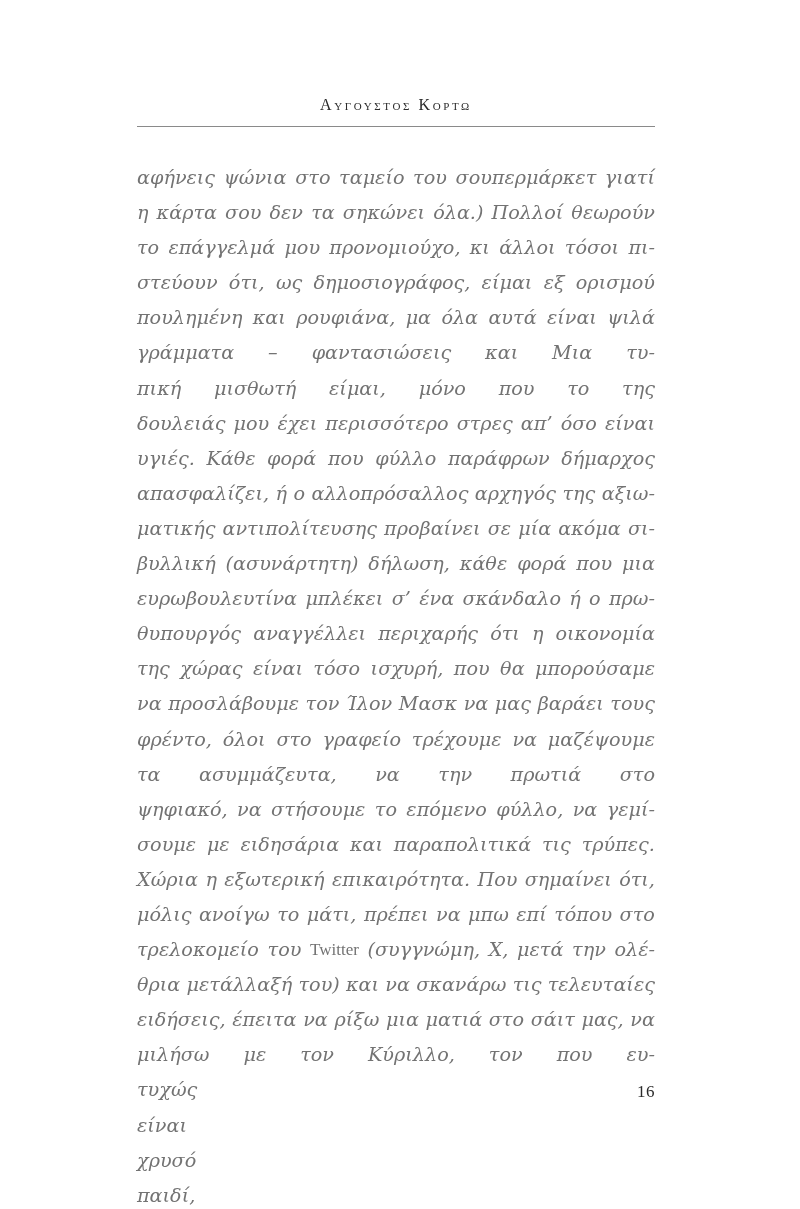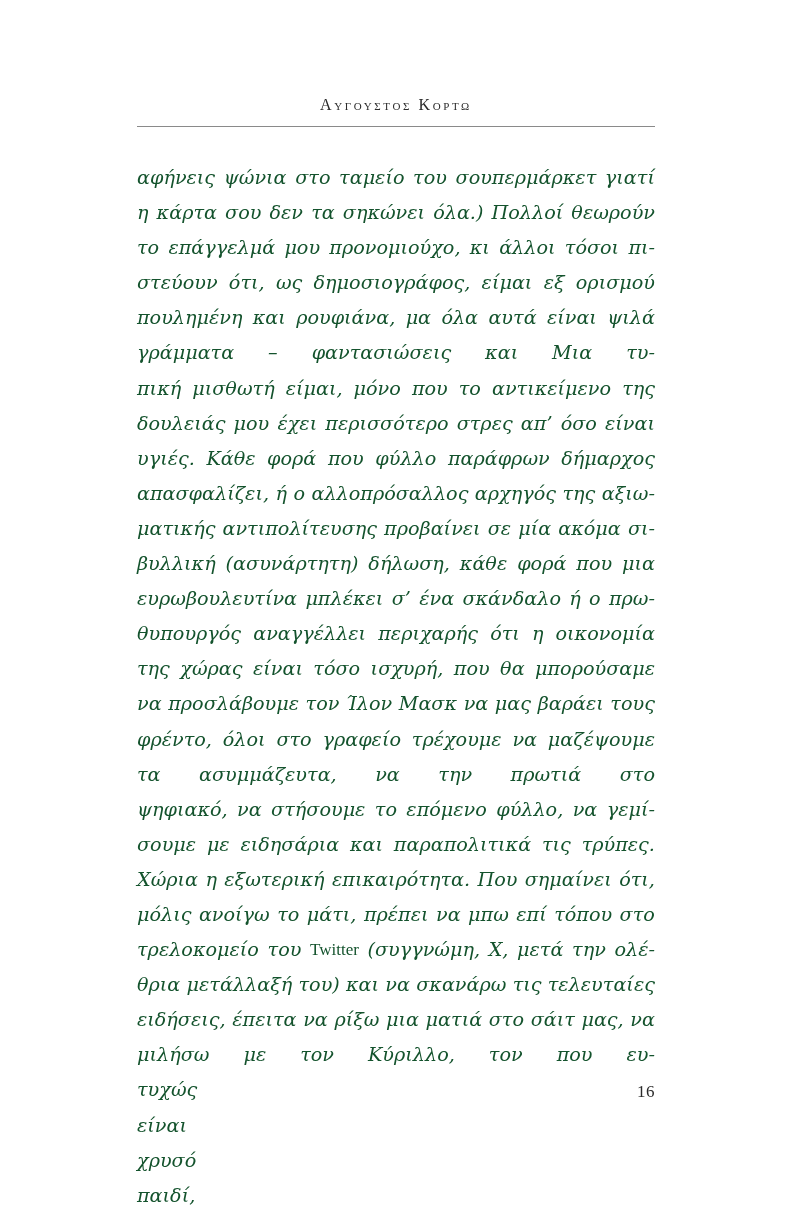--- a/index.html
+++ b/index.html
@@ -57,21 +57,21 @@
   }
 
   .line-flex {
     display: flex;
     justify-content: space-between;
     width: 518px;
     font-family: "DejaVu Serif", "Liberation Serif", serif;
     font-style: italic;
     font-size: 19.2px;
     line-height: 35.1px;
-    color: #14532d;
+    color: #737373;
     white-space: pre;
   }
 
   .line-flex.ragged {
     justify-content: flex-start;
     flex-direction: column;
   }
 
   
   .roman {
@@ -109,21 +109,21 @@
   <div class="head-rule"></div>
 
   <div class="textblock">
     <div id="lines-container">
         <div class="line-flex"><span>αφήνεις</span><span>ψώνια</span><span>στο</span><span>ταμείο</span><span>του</span><span>σουπερμάρκετ</span><span>γιατί</span></div>
         <div class="line-flex"><span>η</span><span>κάρτα</span><span>σου</span><span>δεν</span><span>τα</span><span>σηκώνει</span><span>όλα.)</span><span>Πολλοί</span><span>θεωρούν</span></div>
         <div class="line-flex"><span>το</span><span>επάγγελμά</span><span>μου</span><span>προνομιούχο,</span><span>κι</span><span>άλλοι</span><span>τόσοι</span><span>πι-</span></div>
         <div class="line-flex"><span>στεύουν</span><span>ότι,</span><span>ως</span><span>δημοσιογράφος,</span><span>είμαι</span><span>εξ</span><span>ορισμού</span></div>
         <div class="line-flex"><span>πουλημένη</span><span>και</span><span>ρουφιάνα,</span><span>μα</span><span>όλα</span><span>αυτά</span><span>είναι</span><span>ψιλά</span></div>
         <div class="line-flex"><span>γράμματα</span><span>–</span><span>φαντασιώσεις</span><span>και</span><span>Μια</span><span>τυ-</span></div>
-        <div class="line-flex"><span>πική</span><span>μισθωτή</span><span>είμαι,</span><span>μόνο</span><span>που</span><span>το</span><span>αντικείμενο</span><span>της</span></div>
+        <div class="line-flex"><span>πική</span><span>μισθωτή</span><span>είμαι,</span><span>μόνο</span><span>που</span><span>το</span><span>της</span></div>
         <div class="line-flex"><span>δουλειάς</span><span>μου</span><span>έχει</span><span>περισσότερο</span><span>στρες</span><span>απ’</span><span>όσο</span><span>είναι</span></div>
         <div class="line-flex"><span>υγιές.</span><span>Κάθε</span><span>φορά</span><span>που</span><span>φύλλο</span><span>παράφρων</span><span>δήμαρχος</span></div>
         <div class="line-flex"><span>απασφαλίζει,</span><span>ή</span><span>ο</span><span>αλλοπρόσαλλος</span><span>αρχηγός</span><span>της</span><span>αξιω-</span></div>
         <div class="line-flex"><span>ματικής</span><span>αντιπολίτευσης</span><span>προβαίνει</span><span>σε</span><span>μία</span><span>ακόμα</span><span>σι-</span></div>
         <div class="line-flex"><span>βυλλική</span><span>(ασυνάρτητη)</span><span>δήλωση,</span><span>κάθε</span><span>φορά</span><span>που</span><span>μια</span></div>
         <div class="line-flex"><span>ευρωβουλευτίνα</span><span>μπλέκει</span><span>σ’</span><span>ένα</span><span>σκάνδαλο</span><span>ή</span><span>ο</span><span>πρω-</span></div>
         <div class="line-flex"><span>θυπουργός</span><span>αναγγέλλει</span><span>περιχαρής</span><span>ότι</span><span>η</span><span>οικονομία</span></div>
         <div class="line-flex"><span>της</span><span>χώρας</span><span>είναι</span><span>τόσο</span><span>ισχυρή,</span><span>που</span><span>θα</span><span>μπορούσαμε</span></div>
         <div class="line-flex"><span>να</span><span>προσλάβουμε</span><span>τον</span><span>Ίλον</span><span>Μασκ</span><span>να</span><span>μας</span><span>βαράει</span><span>τους</span></div>
         <div class="line-flex"><span>φρέντο,</span><span>όλοι</span><span>στο</span><span>γραφείο</span><span>τρέχουμε</span><span>να</span><span>μαζέψουμε</span></div>

